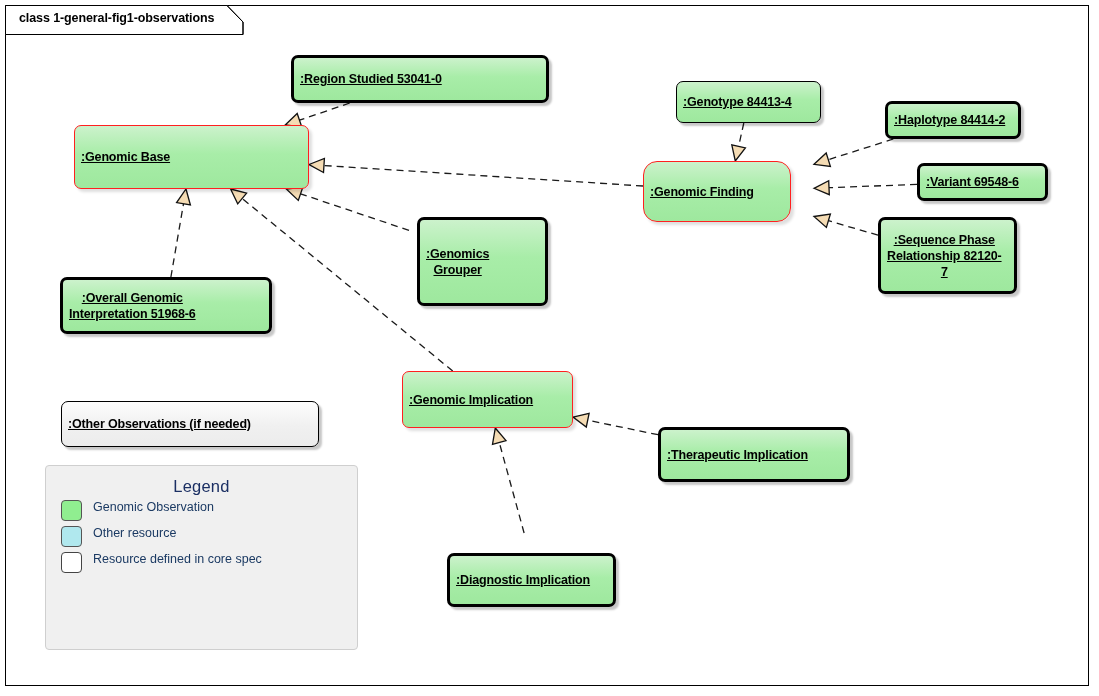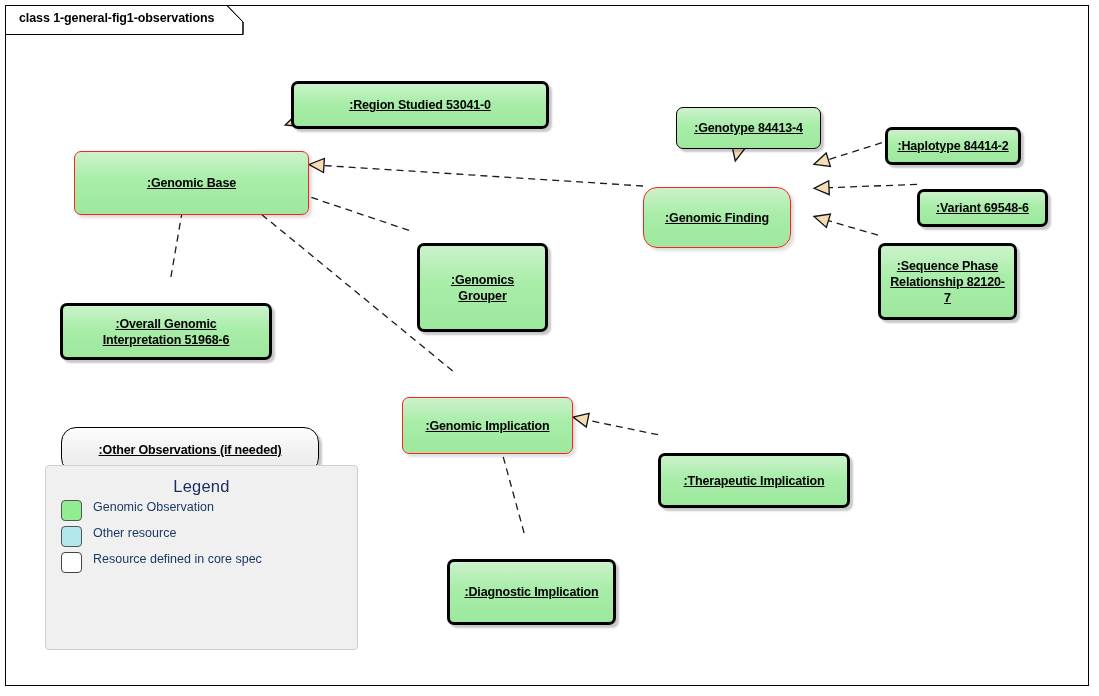--- a/index.html
+++ b/index.html
@@ -65,26 +65,24 @@
     pointer-events: none;
   }
 
   
   .uml-box {
     position: absolute;
     box-sizing: border-box;
     border-radius: 7px;
     display: flex;
     align-items: center;
-    justify-content: center;
     text-align: center;
     z-index: 4;
     background:
       linear-gradient(to bottom, #ccf2cc 0%, #a8eda8 45%, #9ee89e 100%);
-    margin-top: 26px;
   }
   .uml-box .box-label {
     font-size: 12.5px;
     font-weight: bold;
     color: #000000;
     text-decoration: underline;
     line-height: 16px;
     letter-spacing: -0.15px;
     padding: 0 6px;
     white-space: pre-line;
@@ -98,21 +96,20 @@
   .bd-thin {            
     border: 1.5px solid #000000;
     box-shadow: 3px 3px 2px rgba(0,0,0,0.22);
   }
   .bd-abstract {        
     border: 1.5px solid #ff2020;
     box-shadow: 3px 3px 3px rgba(0,0,0,0.13);
   }
   .fill-core {          
     background: linear-gradient(to bottom, #fdfdfd 0%, #f0f0f0 55%, #ececec 100%);
-    border-radius: 15px;
   }
 
   
   #legend {
     position: absolute;
     left: 45px; top: 465px;
     width: 313px;
     height: 185px;
     background: #f0f0f0;
     border: 1px solid #cfcfcf;
@@ -230,21 +227,21 @@
       </div>
       <div class="uml-box bd-abstract" style="left: 402px; top: 371px; width: 171px; height: 57px;">
         <span class="box-label">:Genomic Implication</span>
       </div>
       <div class="uml-box bd-thin fill-core" style="left: 61px; top: 401px; width: 258px; height: 46px;">
         <span class="box-label">:Other Observations (if needed)</span>
       </div>
       <div class="uml-box bd-focus" style="left: 658px; top: 427px; width: 192px; height: 55px;">
         <span class="box-label">:Therapeutic Implication</span>
       </div>
-      <div class="uml-box bd-focus" style="left: 447px; top: 533px; width: 169px; height: 66px;">
+      <div class="uml-box bd-focus" style="left: 447px; top: 553px; width: 169px; height: 54px;">
         <span class="box-label">:Diagnostic Implication</span>
       </div>
     </div>
 
   <div id="legend">
     <div id="legend-title">Legend</div>
     <div id="legend-rows">
         <div class="legend-row">
           <div class="legend-swatch sw-green"></div>
           <div class="legend-text">Genomic Observation</div>

